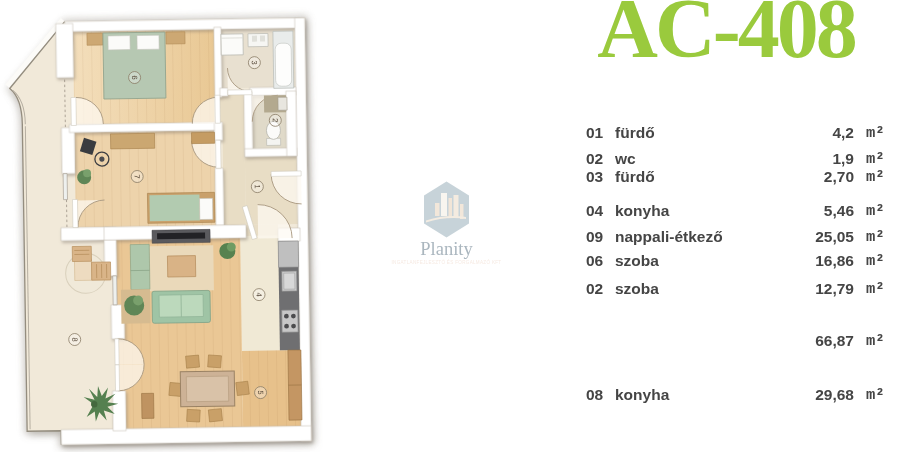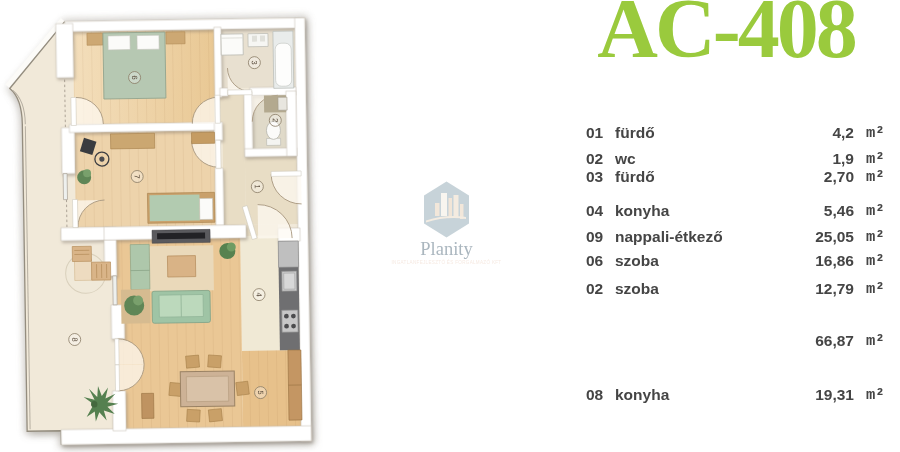--- a/index.html
+++ b/index.html
@@ -60,21 +60,21 @@
     <span class="v">12,79</span>
     <span class="u">m²</span>
   </div>
 <div class="row" style="top:284px">
     <span class="v">66,87</span>
     <span class="u">m²</span>
   </div>
 <div class="row" style="top:338px">
     <span class="n">08</span>
     <span class="t">konyha</span>
-    <span class="v">19,31</span>
+    <span class="v">29,68</span>
     <span class="u">m²</span>
   </div>
 <svg style="position:absolute;left:387px;top:175px" width="126" height="95" viewBox="0 0 126 95">
   <g opacity="0.56">
     <polygon points="59.5,6.5 82,20.5 82,48.5 59.5,62.5 37,48.5 37,20.5" fill="#8aa2af" opacity="0.85"></polygon>
     <g opacity="0.9">
       <rect x="48" y="28" width="4.5" height="13" fill="#f0d8bd"></rect>
       <rect x="54" y="18" width="6" height="23" fill="#fcf3e7"></rect>
       <rect x="61.5" y="23" width="3.5" height="19" fill="#eed4b7"></rect>
       <rect x="66.5" y="20" width="5" height="23" fill="#f4e0c8"></rect>

